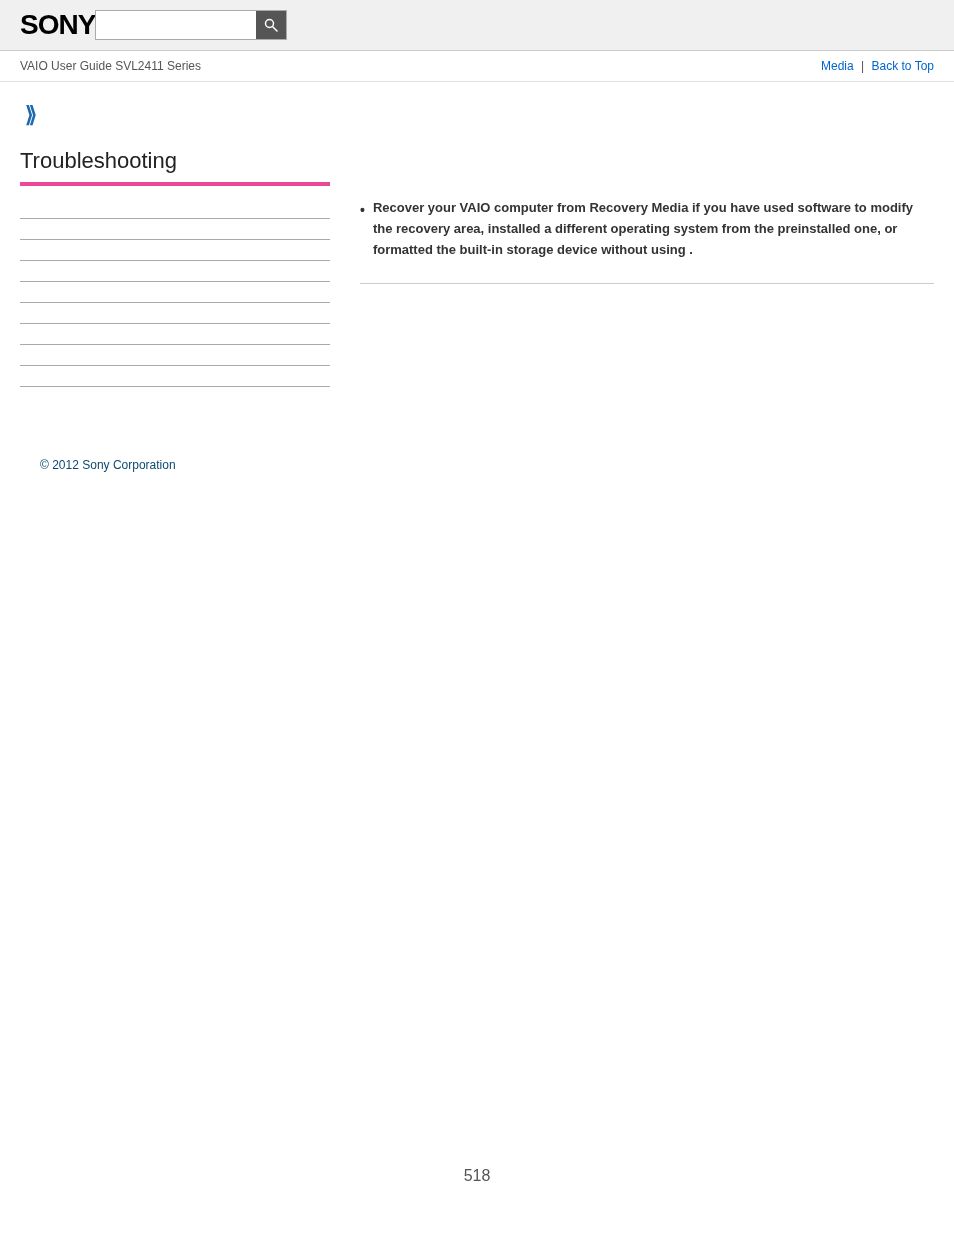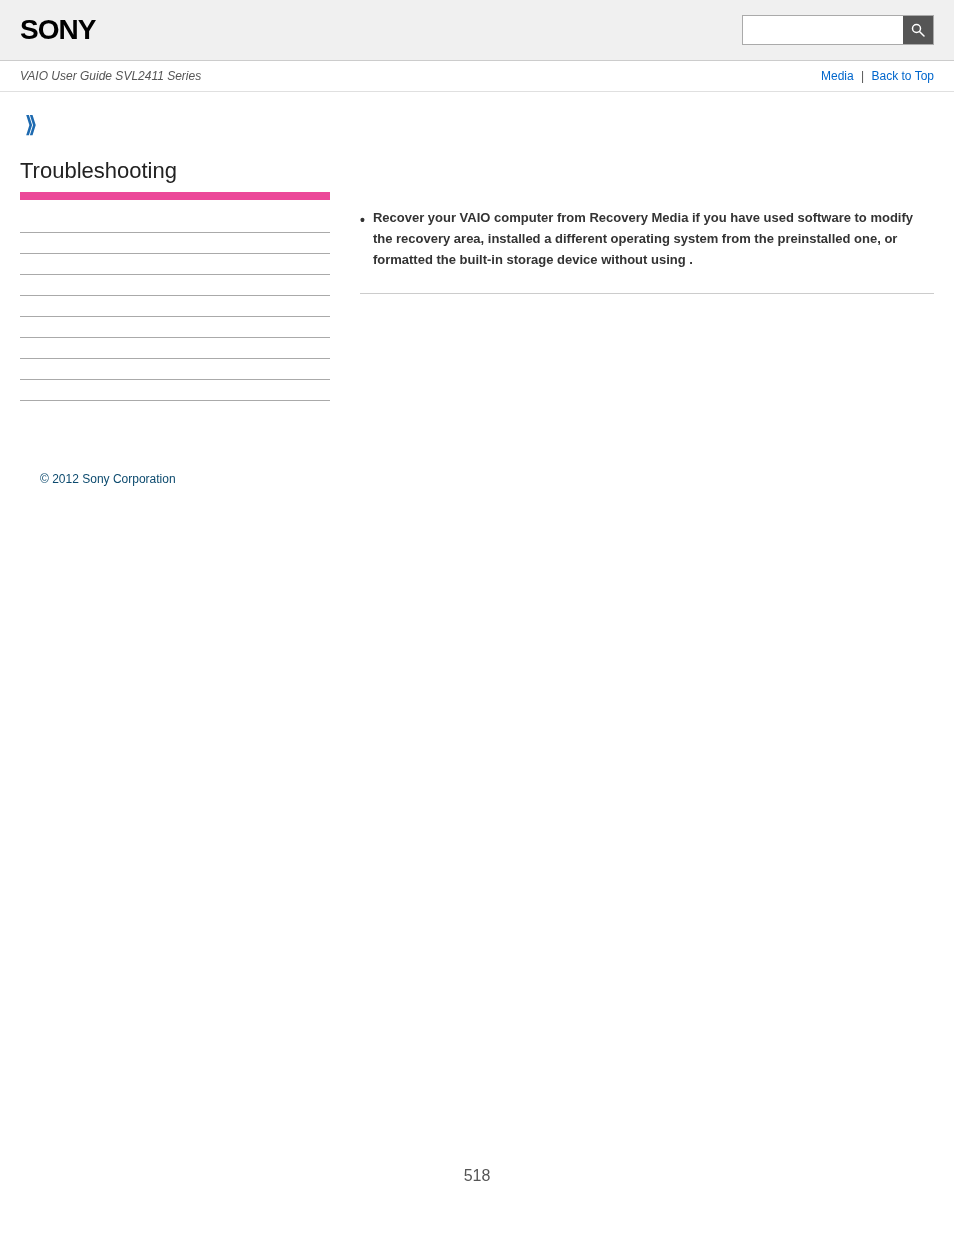--- a/index.html
+++ b/index.html
@@ -17,22 +17,21 @@
       font-size: 13px;
     }
 
     
     .header {
       background: #f0f0f0;
       border-bottom: 1px solid #cccccc;
       padding: 10px 20px;
       display: flex;
       align-items: center;
-      justify-content: space-between;
-      height: 61px;
+      height: 51px;
     }
 
     .sony-logo {
       font-size: 28px;
       font-weight: bold;
       color: #000000;
       letter-spacing: -1px;
       font-family: 'Arial Black', Arial, sans-serif;
     }
 
@@ -69,21 +68,20 @@
       padding: 8px 20px;
       display: flex;
       justify-content: space-between;
       align-items: center;
       border-bottom: 1px solid #e0e0e0;
     }
 
     .breadcrumb-text {
       font-size: 12px;
       color: #555555;
-      font-style: italic;
     }
 
     .nav-links {
       font-size: 12px;
     }
 
     .nav-link {
       color: #0066cc;
       text-decoration: none;
       cursor: pointer;
@@ -124,21 +122,21 @@
     .left-sidebar {
       width: 310px;
       flex-shrink: 0;
     }
 
     .section-title {
       font-size: 22px;
       font-weight: normal;
       color: #222222;
       margin-bottom: 12px;
-      border-bottom: 8px solid #ec4899;
+      border-bottom: 4px solid #ec4899;
       padding-bottom: 8px;
     }
 
     .sidebar-links {
       margin-top: 10px;
     }
 
     .sidebar-link-item {
       border-bottom: 1px solid #aaaaaa;
       padding: 10px 0;

